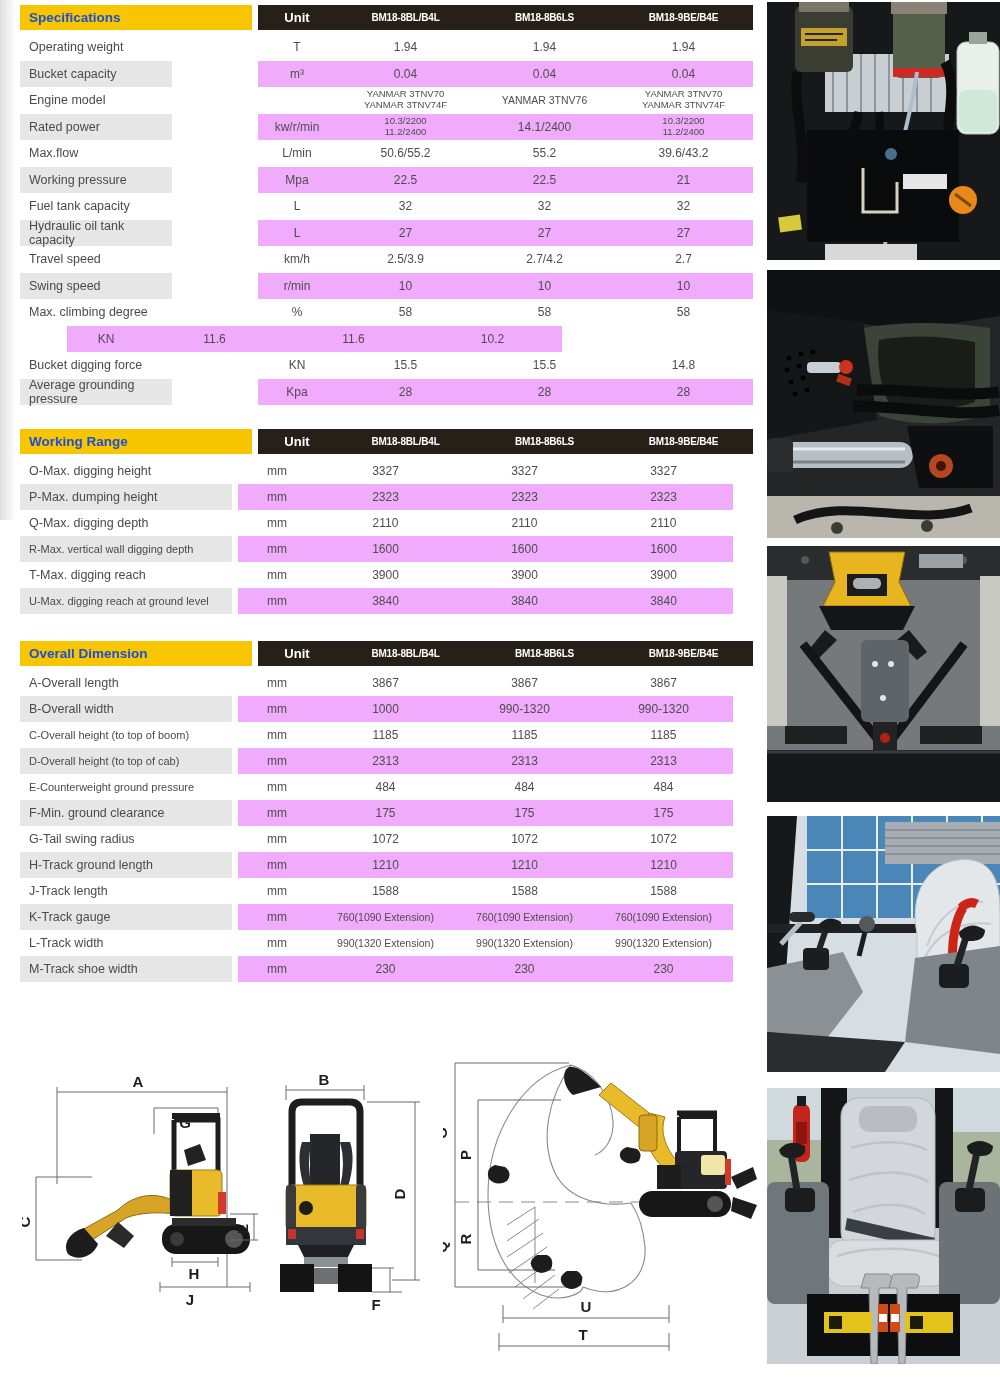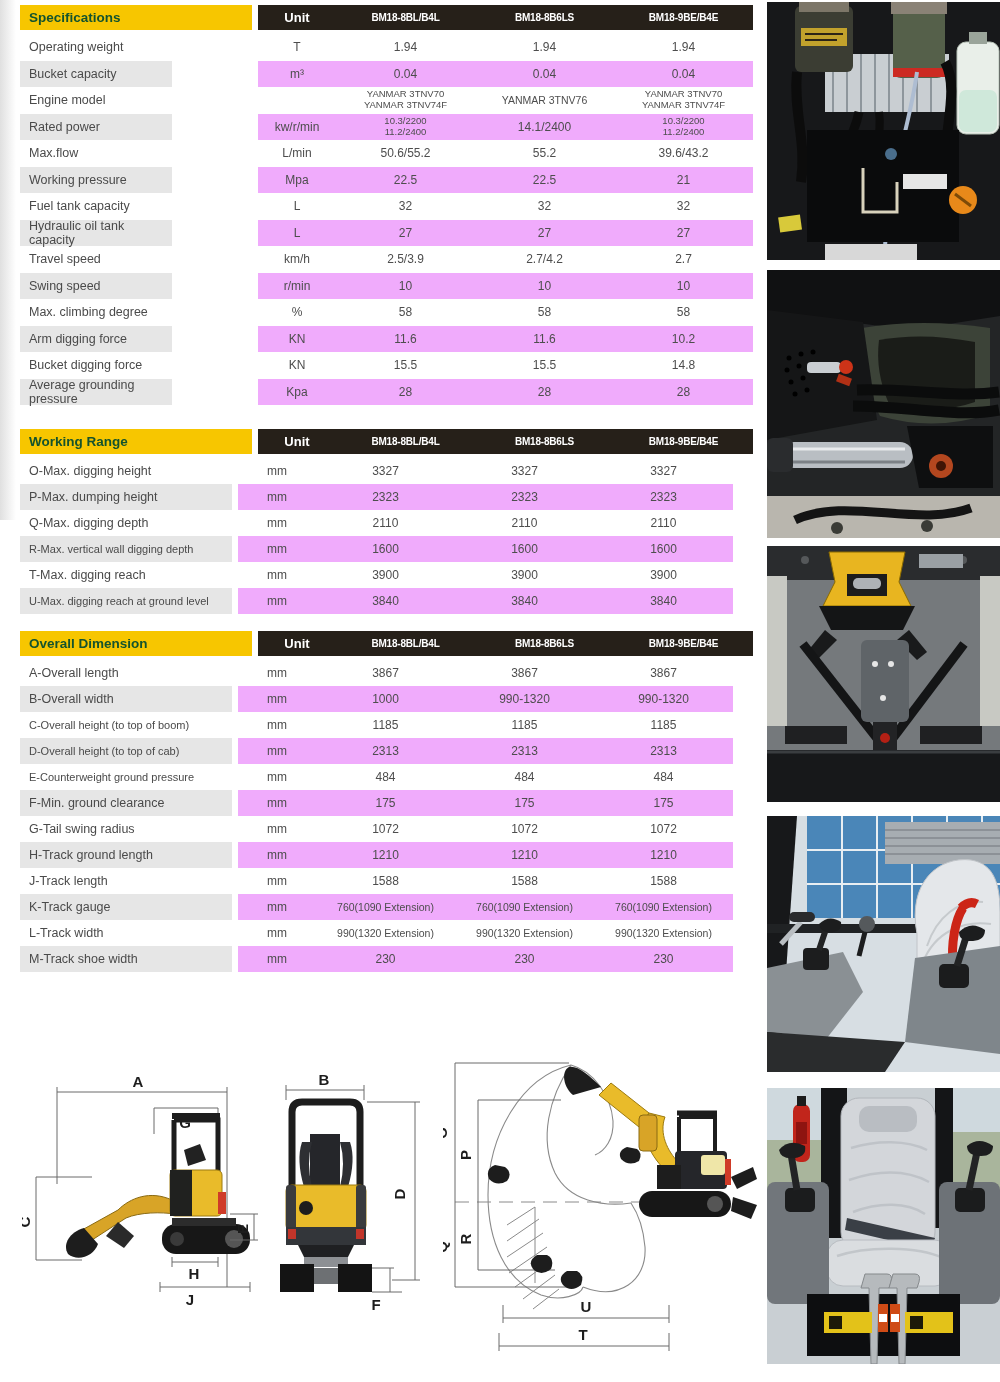--- a/index.html
+++ b/index.html
@@ -4,23 +4,23 @@
 <style>
   html,body{margin:0;padding:0;}
   body{width:1000px;height:1382px;background:#ffffff;font-family:"Liberation Sans",sans-serif;position:relative;overflow:hidden;}
   .page{position:absolute;inset:0;}
   .edge-shade{position:absolute;left:0;top:0;width:16px;height:520px;
     background:linear-gradient(to right,#d8d8d8,#ffffff);opacity:.8;}
   
   .tables{position:absolute;left:20px;top:5px;width:733px;}
   .sec{margin:0;}
   .sec + .sec{margin-top:24px;}
-  .sec.od{margin-top:17px;}
+  .sec.od{margin-top:27px;}
   .thead{display:flex;height:25px;margin-bottom:4px;}
-  .title-cell{width:252px;background:#f7c600;color:#14532d;font-weight:bold;
+  .title-cell{width:252px;background:#f7c600;color:#1d4ed8;font-weight:bold;
     font-size:13.5px;line-height:25px;padding-left:9px;box-sizing:border-box;}
   .hgap{width:6px;}
   .hblock{width:495px;background:#262019;color:#ffffff;display:flex;align-items:center;}
   .h-unit{width:78px;text-align:center;font-weight:bold;font-size:13px;}
   .h-col{width:139px;text-align:center;font-weight:bold;font-size:10px;letter-spacing:-0.2px;}
   .trow{display:flex;height:26px;}
   .sec.sp .trow{height:26.5px;gap:41px;}
   .lcell{width:212px;display:flex;align-items:center;padding-left:9px;box-sizing:border-box;
     font-size:12.5px;color:#4a4a4a;}
   .lcell.small{font-size:11px;}
@@ -169,21 +169,20 @@
           <div class="lcell">Max. climbing degree</div>
           <div class="rgap"></div>
           <div class="rblock">
             <div class="ucell">%</div>
             <div class="vcell">58</div>
             <div class="vcell">58</div>
             <div class="vcell">58</div>
           </div>
         </div>
         <div class="trow shade">
-          <div class="lcell">Arm digging force</div>
           <div class="rgap"></div>
           <div class="rblock">
             <div class="ucell">KN</div>
             <div class="vcell">11.6</div>
             <div class="vcell">11.6</div>
             <div class="vcell">10.2</div>
           </div>
         </div>
         <div class="trow">
           <div class="lcell">Bucket digging force</div>

